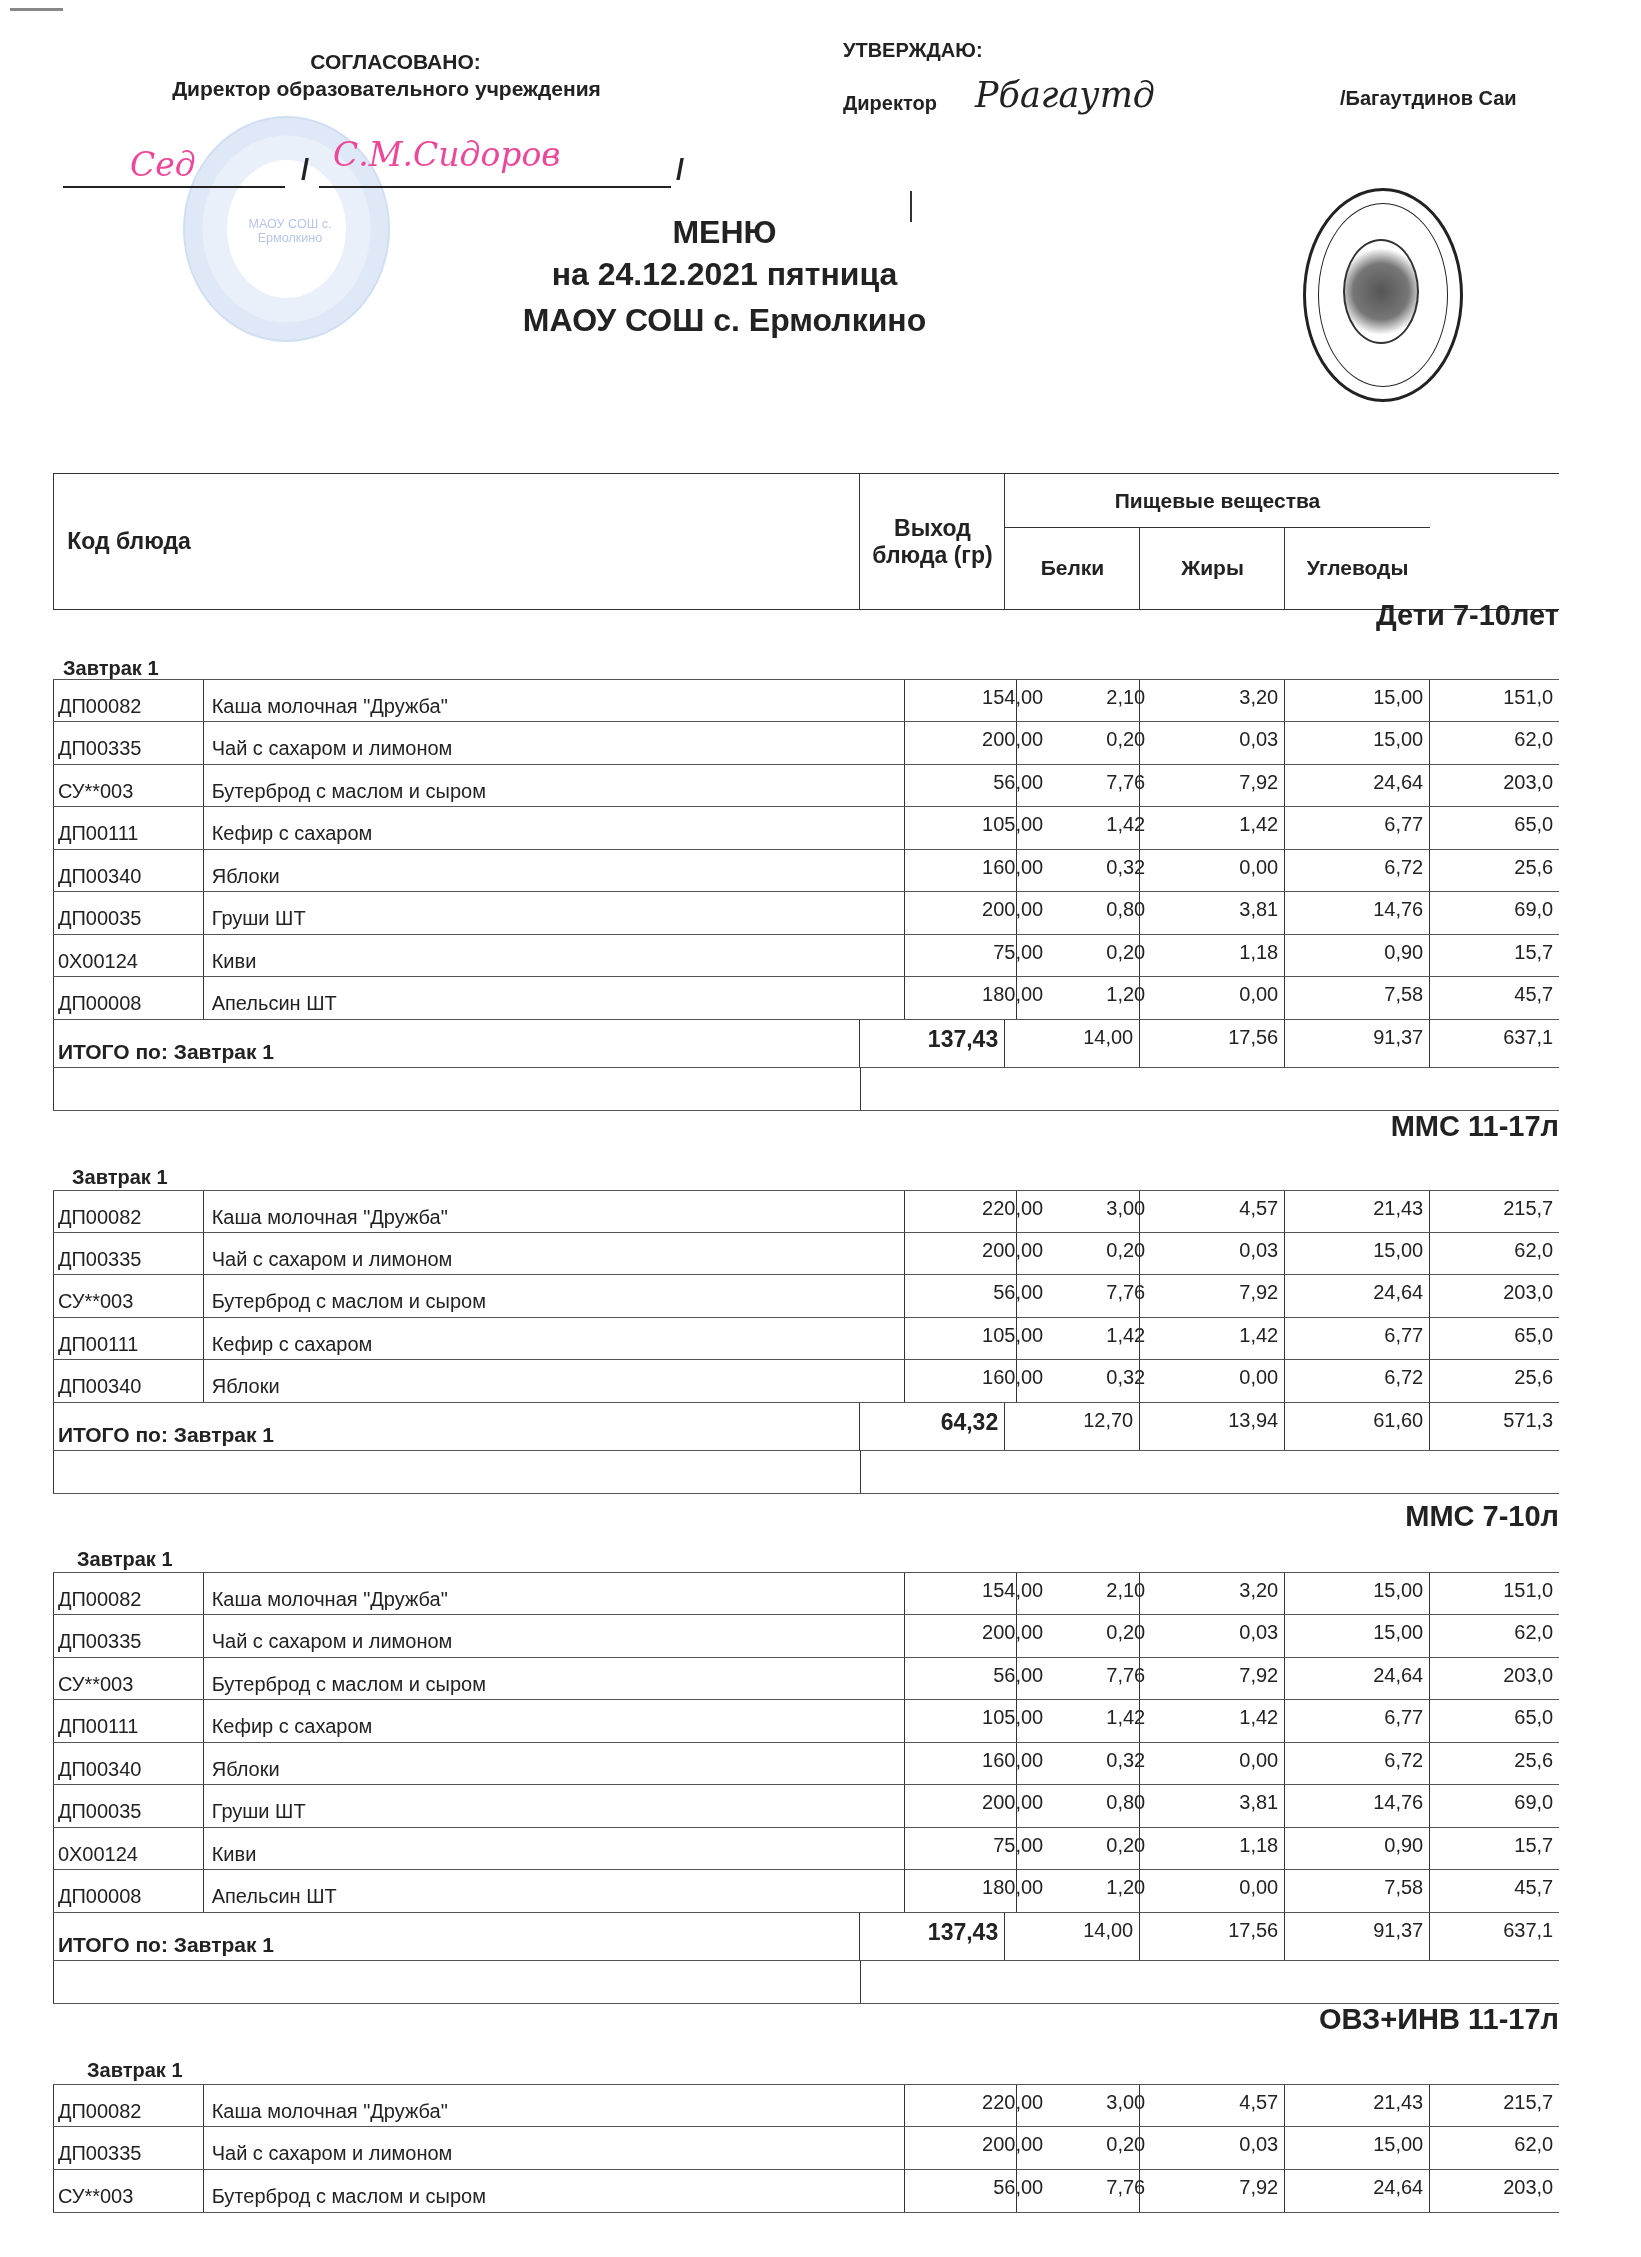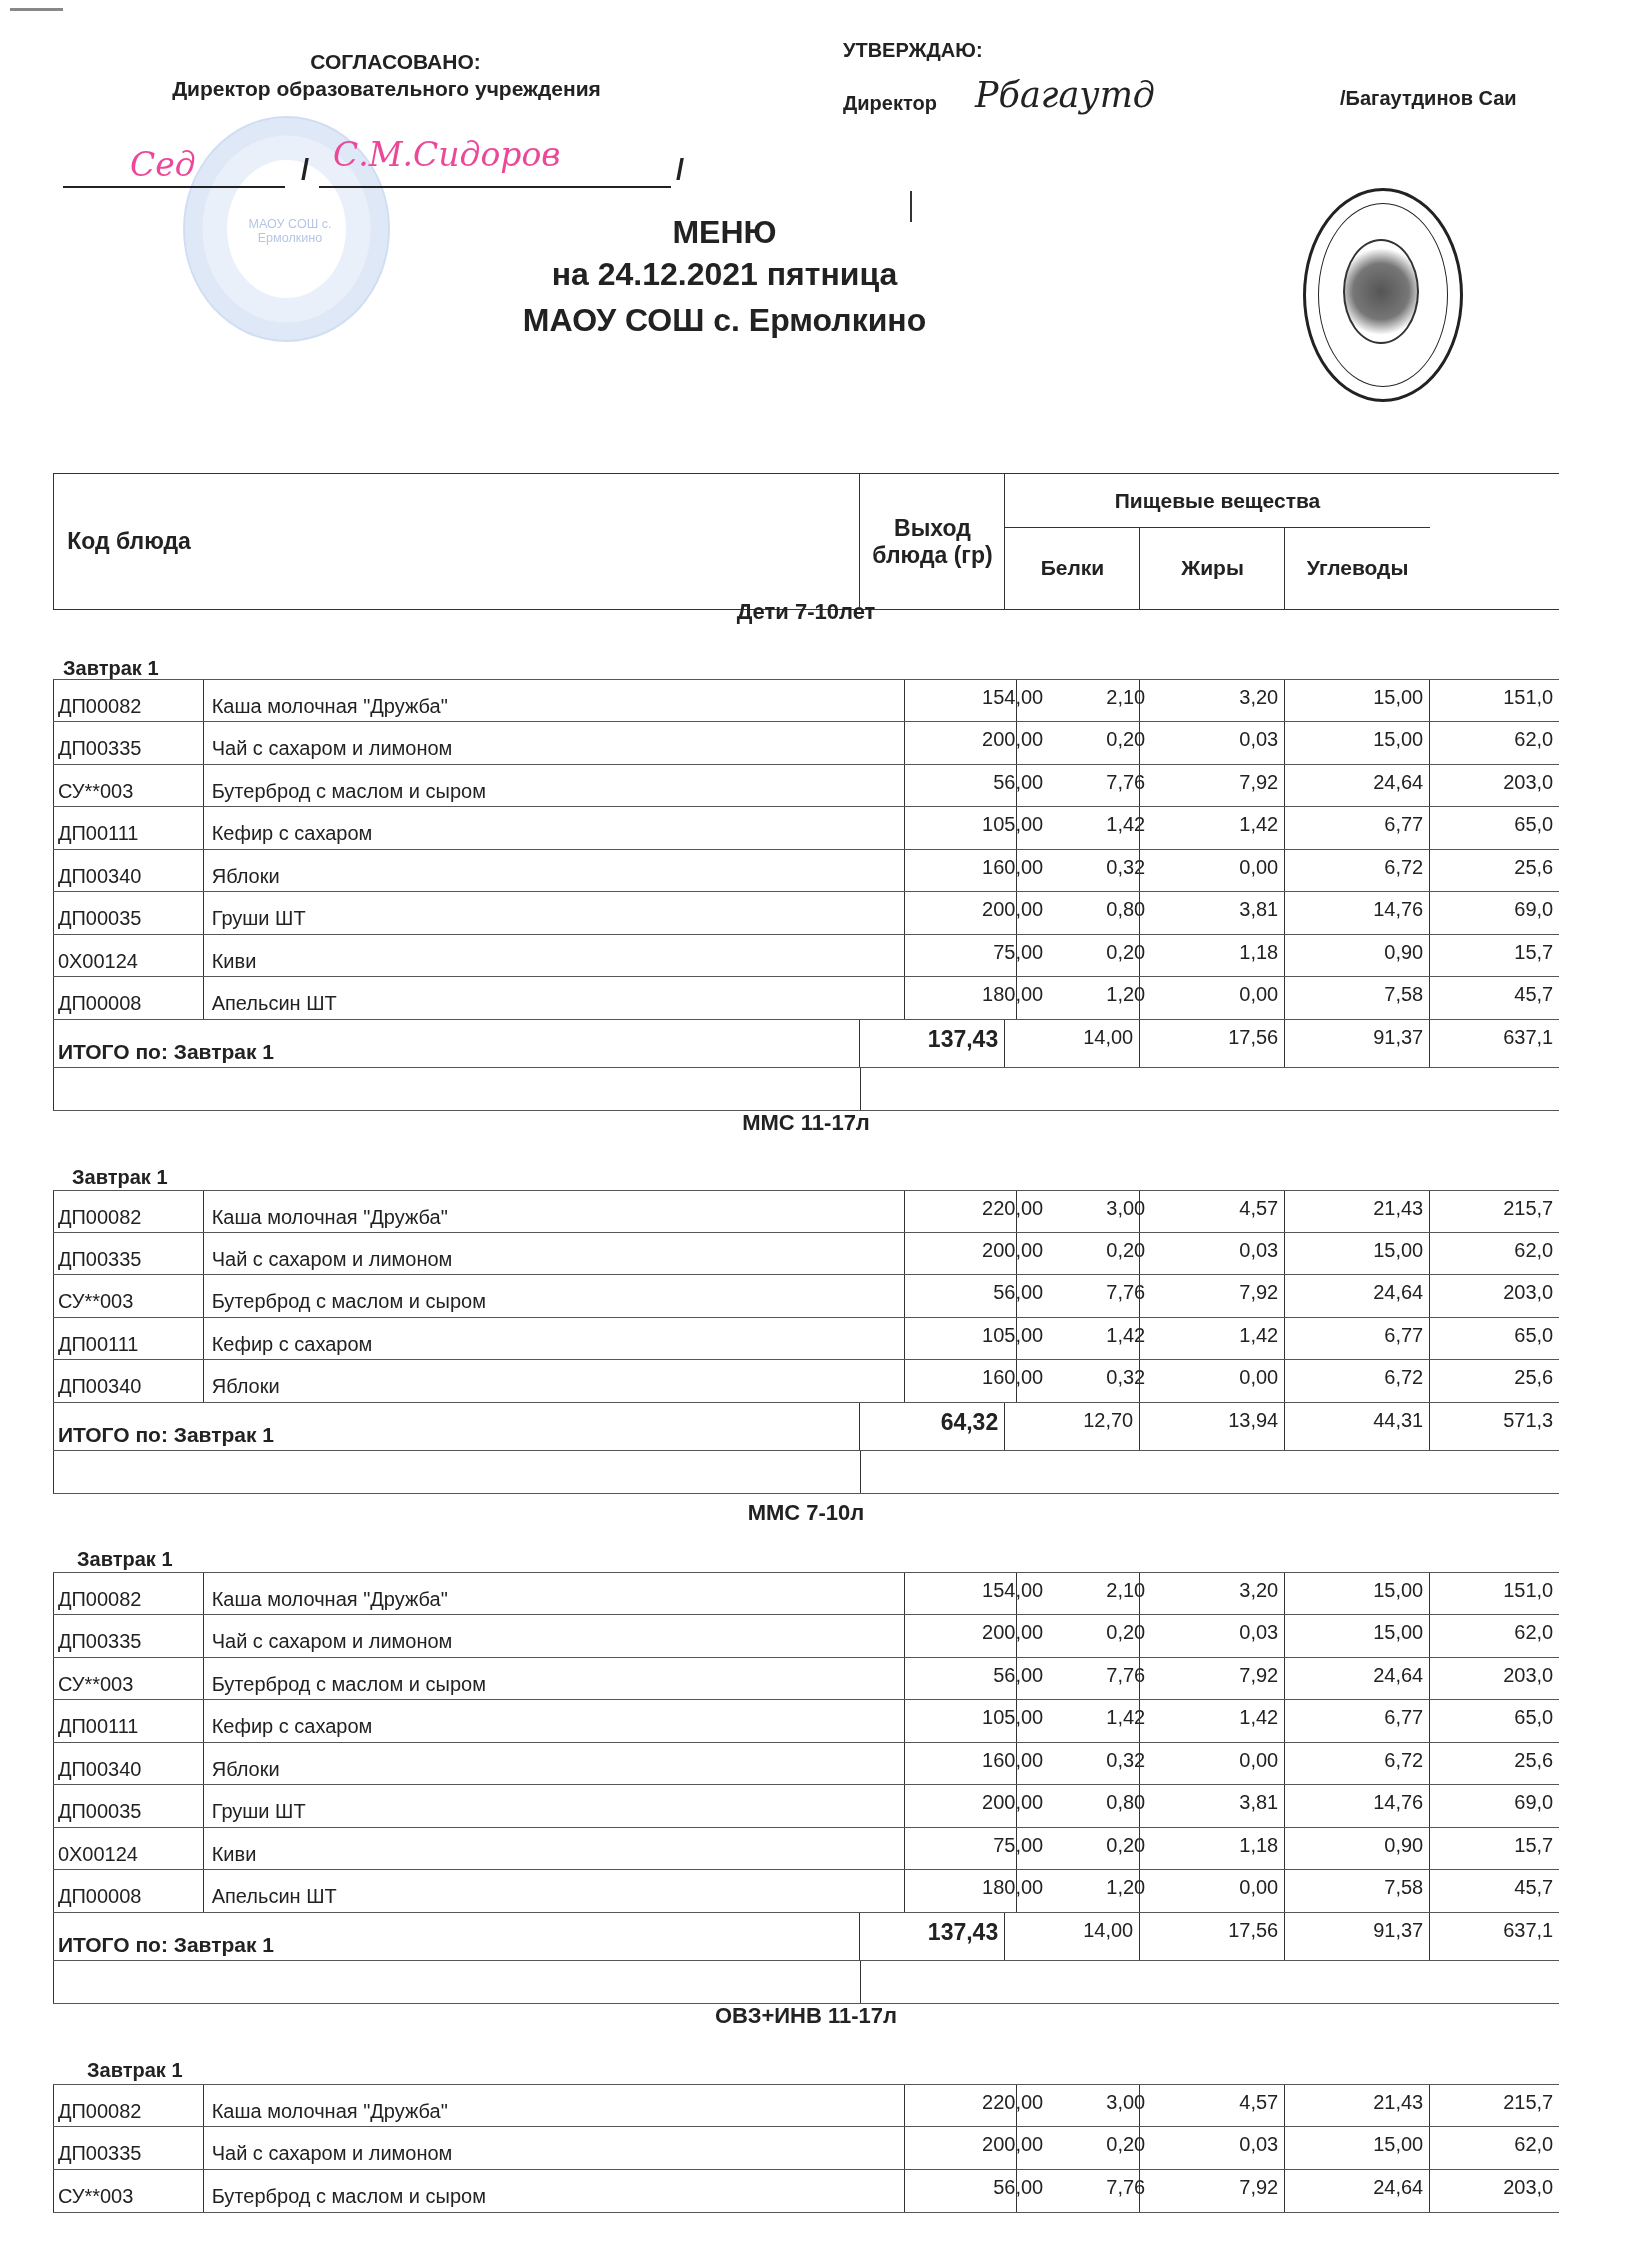--- a/index.html
+++ b/index.html
@@ -26,21 +26,21 @@
   .black-stamp .inner { position:absolute; left:11.6px; top:11.6px; right:11.6px; bottom:11.6px; border-radius:50%; border:1.9px solid #222; }
   .black-stamp .core { position:absolute; left:37px; top:48px; width:72px; height:101px; border-radius:50%; border:2.9px solid #333;
     background: radial-gradient(circle, #555 0%, #777 45%, #fff 70%); }
   .vline-mark { position:absolute; left:910px; top:191px; width:1.9px; height:31px; background:#333; }
   .title { left: 483px; width: 483px; text-align: center; font-weight: bold; font-size: 32px; }
 
   
   .hdr { position:absolute; left:53px; top:473px; width:1506px; height:135px; border-top:1.9px solid #333; border-bottom:1.9px solid #333; }
   .hdr .cell { position:absolute; top:0; height:100%; border-left:1.4px solid #333; display:flex; align-items:center; justify-content:center; text-align:center; font-weight:bold; font-size:23px; line-height:1.15; }
   .hdr .sub { position:absolute; display:flex; align-items:center; justify-content:center; text-align:center; font-weight:bold; font-size:21px; border-left:1.4px solid #333; }
-  .group-label { position:absolute; left:53px; width:1506px; text-align:center; font-weight:bold; font-size:22px; }
+  .group-label { position:absolute; left:53px; width:1506px; text-align:right; font-weight:bold; font-size:29px; }
   .meal-label { position:absolute; font-weight:bold; font-size:20px; }
   .row { position:absolute; left:53px; width:1506px; height:42px; border-top:1.9px solid #555; }
   .row .c { position:absolute; top:0; height:100%; font-size:20px; display:flex; align-items:flex-end; padding-bottom:3.9px; box-sizing:border-box; }
   .row .code { left:0; width:150px; padding-left:3.9px; border-left:1.4px solid #333; }
   .row .name { left:150px; width:710px; padding-left:7.7px; border-left:1.4px solid #333; }
   .row .num { justify-content:flex-end; padding-right:5.8px; align-items:flex-start; padding-top:5.8px; border-left:1.4px solid #333; }
   .row .yield { left:806px; width:145px;margin-left:45px; }
   .row .prot { left:951px; width:135px;margin-left:12px; }
   .row .fat { left:1086px; width:145px; }
   .row .carb { left:1231px; width:145px; }
@@ -228,21 +228,21 @@
   <div class="c num prot">0,32</div>
   <div class="c num fat">0,00</div>
   <div class="c num carb">6,72</div>
   <div class="c num energy">25,6</div>
 </div>
 <div class="total-row" style="top:1402px;">
   <div class="lbl">ИТОГО по: Завтрак 1</div>
   <div class="c yield">64,32</div>
   <div class="c prot">12,70</div>
   <div class="c fat">13,94</div>
-  <div class="c carb">44,31</div>
+  <div class="c carb">61,60</div>
   <div class="c energy">571,3</div>
 </div>
 <div class="blank-row" style="top:1450px;">
     <div class="l"></div>
   </div>
 
 <div class="group-label" style="top:1492px;margin-top:8px;">ММС 7-10л</div>
 <div class="meal-label" style="left:77px; top:1548px;">Завтрак 1</div>
 
 <div class="row" style="top:1572px;">

